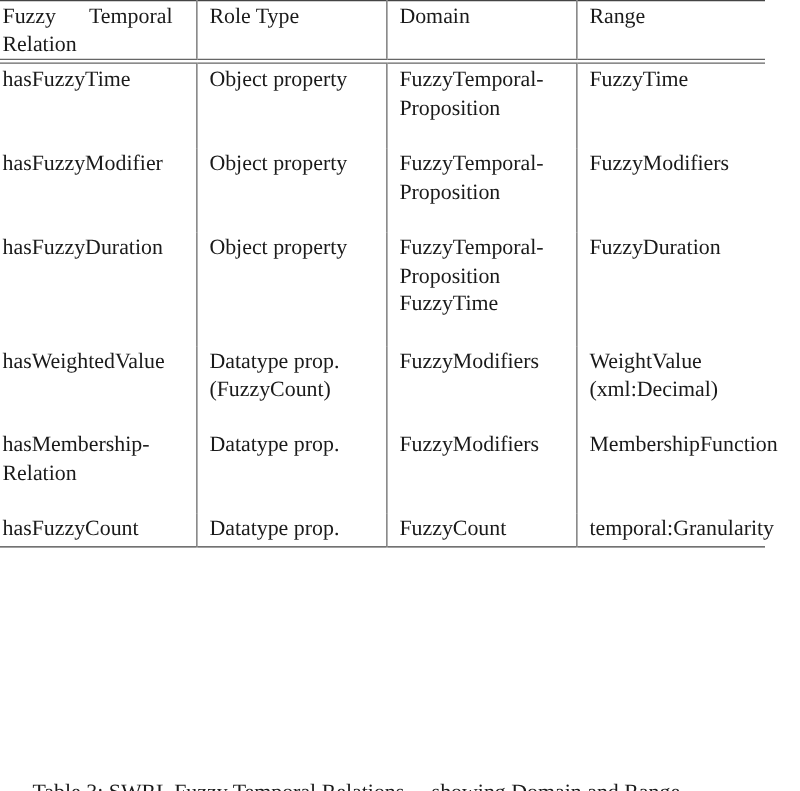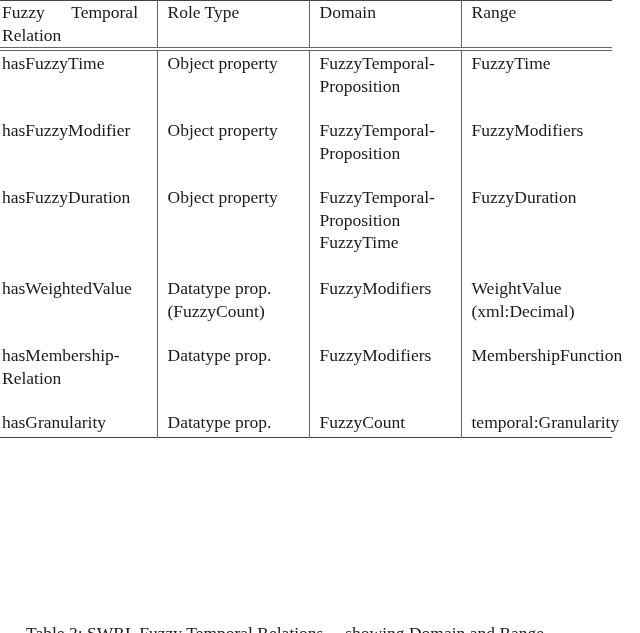--- a/index.html
+++ b/index.html
@@ -200,21 +200,21 @@
           <span class="line">FuzzyModifiers</span>
         </td>
         <td class="cell-text">
           <span class="line">MembershipFunction</span>
         </td>
       </tr>
 
 
       <tr class="r9">
         <td class="cell-text">
-          <span class="line">hasGranularity</span>
+          <span class="line">hasFuzzyCount</span>
         </td>
         <td class="cell-text">
           <span class="line">Datatype prop.</span>
         </td>
         <td class="cell-text">
           <span class="line">FuzzyCount</span>
         </td>
         <td class="cell-text">
           <span class="line">temporal:Granularity</span>
         </td>

